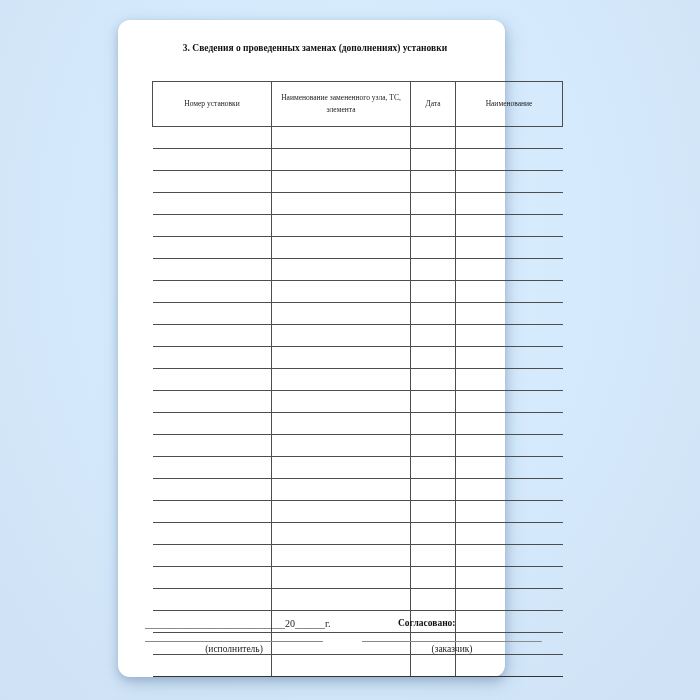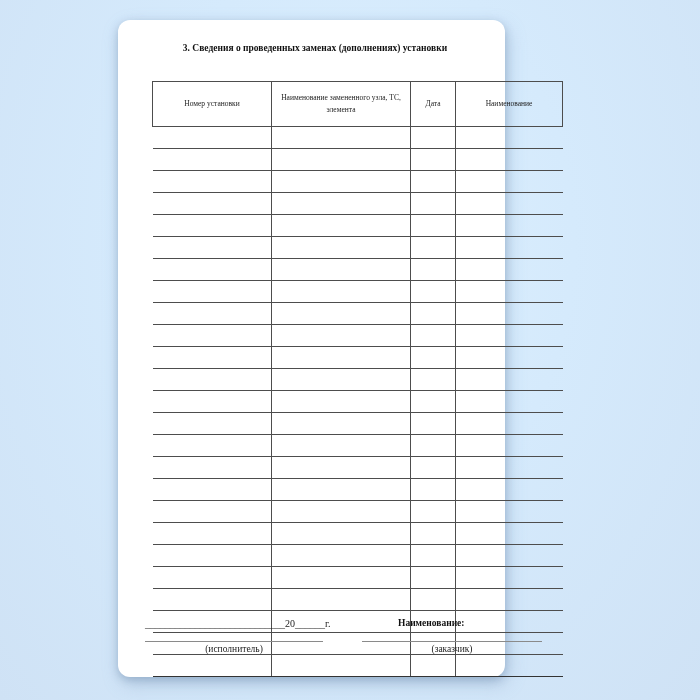--- a/index.html
+++ b/index.html
@@ -222,21 +222,21 @@
             <td></td>
             <td></td>
             <td></td>
             <td></td>
           </tr>
         </tbody>
     </table>
 
     <div class="date-line">____________________________20______г.</div>
 
-    <div class="approved">Наименование:</div>
+    <div class="approved">Согласовано:</div>
 
     <div class="sign sign-right">
       <div class="sign-rule"></div>
       <div class="sign-caption">(заказчик)</div>
     </div>
 
     <div class="sign sign-left">
       <div class="sign-rule"></div>
       <div class="sign-caption">(исполнитель)</div>
     </div>

